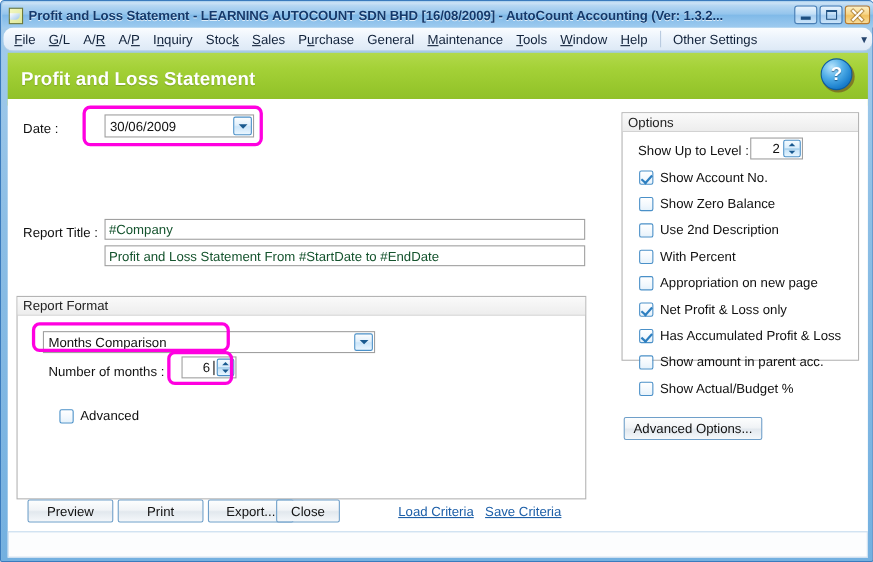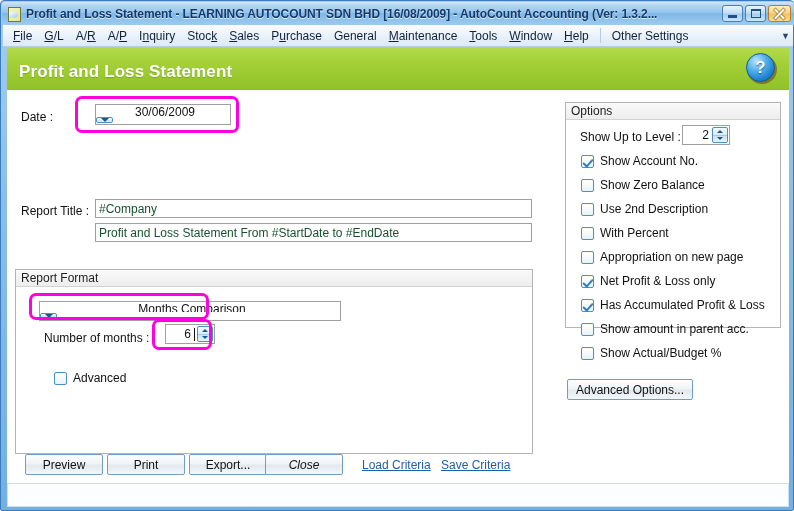--- a/index.html
+++ b/index.html
@@ -113,20 +113,21 @@
   .menubar {
     position: absolute;
     left: 2px; top: 24px;
     width: 790px; height: 22px;
     background: linear-gradient(to bottom, #fbfdff 0%, #eaf2fb 50%, #dde9f6 100%);
     border-bottom: 1px solid #b6cde4;
     box-sizing: border-box;
     display: flex;
     align-items: center;
     padding-left: 4px;
+    border-radius: 9px;
   }
   .menu-item {
     font-size: 12px;
     color: #11223a;
     padding: 2px 6px;
     white-space: nowrap;
     cursor: default;
   }
   .menu-item u { text-decoration: underline; }
   .menu-sep {
@@ -224,21 +225,20 @@
   }
   .combo {
     position: absolute;
     box-sizing: border-box;
     background: #ffffff;
     border: 1px solid #a0a0a0;
     display: flex;
     align-items: center;
     font-size: 12px;
     color: #111111;
-    flex-direction: column;
   }
   .combo .val {
     flex: 1 1 auto;
     padding-left: 4px;
     white-space: nowrap;
     overflow: hidden;
   }
   .combo-arrow {
     flex: 0 0 auto;
     width: 17px;
@@ -556,21 +556,21 @@
         <span class="cbox"></span>
         <span>Show Actual/Budget %</span>
       </div>
     </div>
 
     <div class="btn" style="left:560px; top:289px; width:126px; height:21px;">Advanced Options...</div>
 
     <div class="btn" style="left:18px; top:364px; width:78px; height:21px;text-align:right;">Preview</div>
     <div class="btn" style="left:100px; top:364px; width:78px; height:21px;">Print</div>
     <div class="btn" style="left:182px; top:364px; width:78px; height:21px;">Export...</div>
-    <div class="btn" style="left:258px; top:364px; width:78px; height:21px;font-style:italic;">Close</div>
+    <div class="btn" style="left:244px; top:364px; width:58px; height:21px;">Close</div>
 
     <div class="link" style="left:355px; top:368px;">Load Criteria</div>
     <div class="link" style="left:434px; top:368px;">Save Criteria</div>
 
     <div class="hl" style="left:68px; top:6px; width:164px; height:37px;"></div>
     <div class="hl" style="left:22px; top:203px; width:180px; height:27px;"></div>
     <div class="hl" style="left:145px; top:229px; width:60px; height:31px;"></div>
   </div>
 
   <div class="statusstrip"></div>

